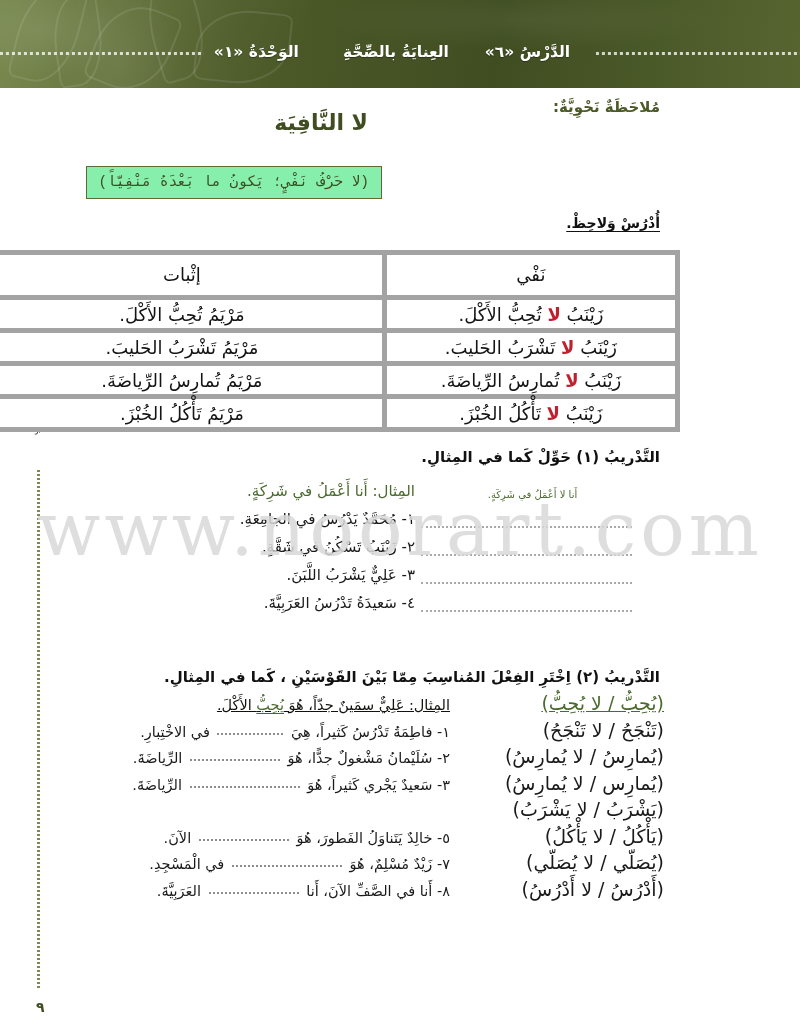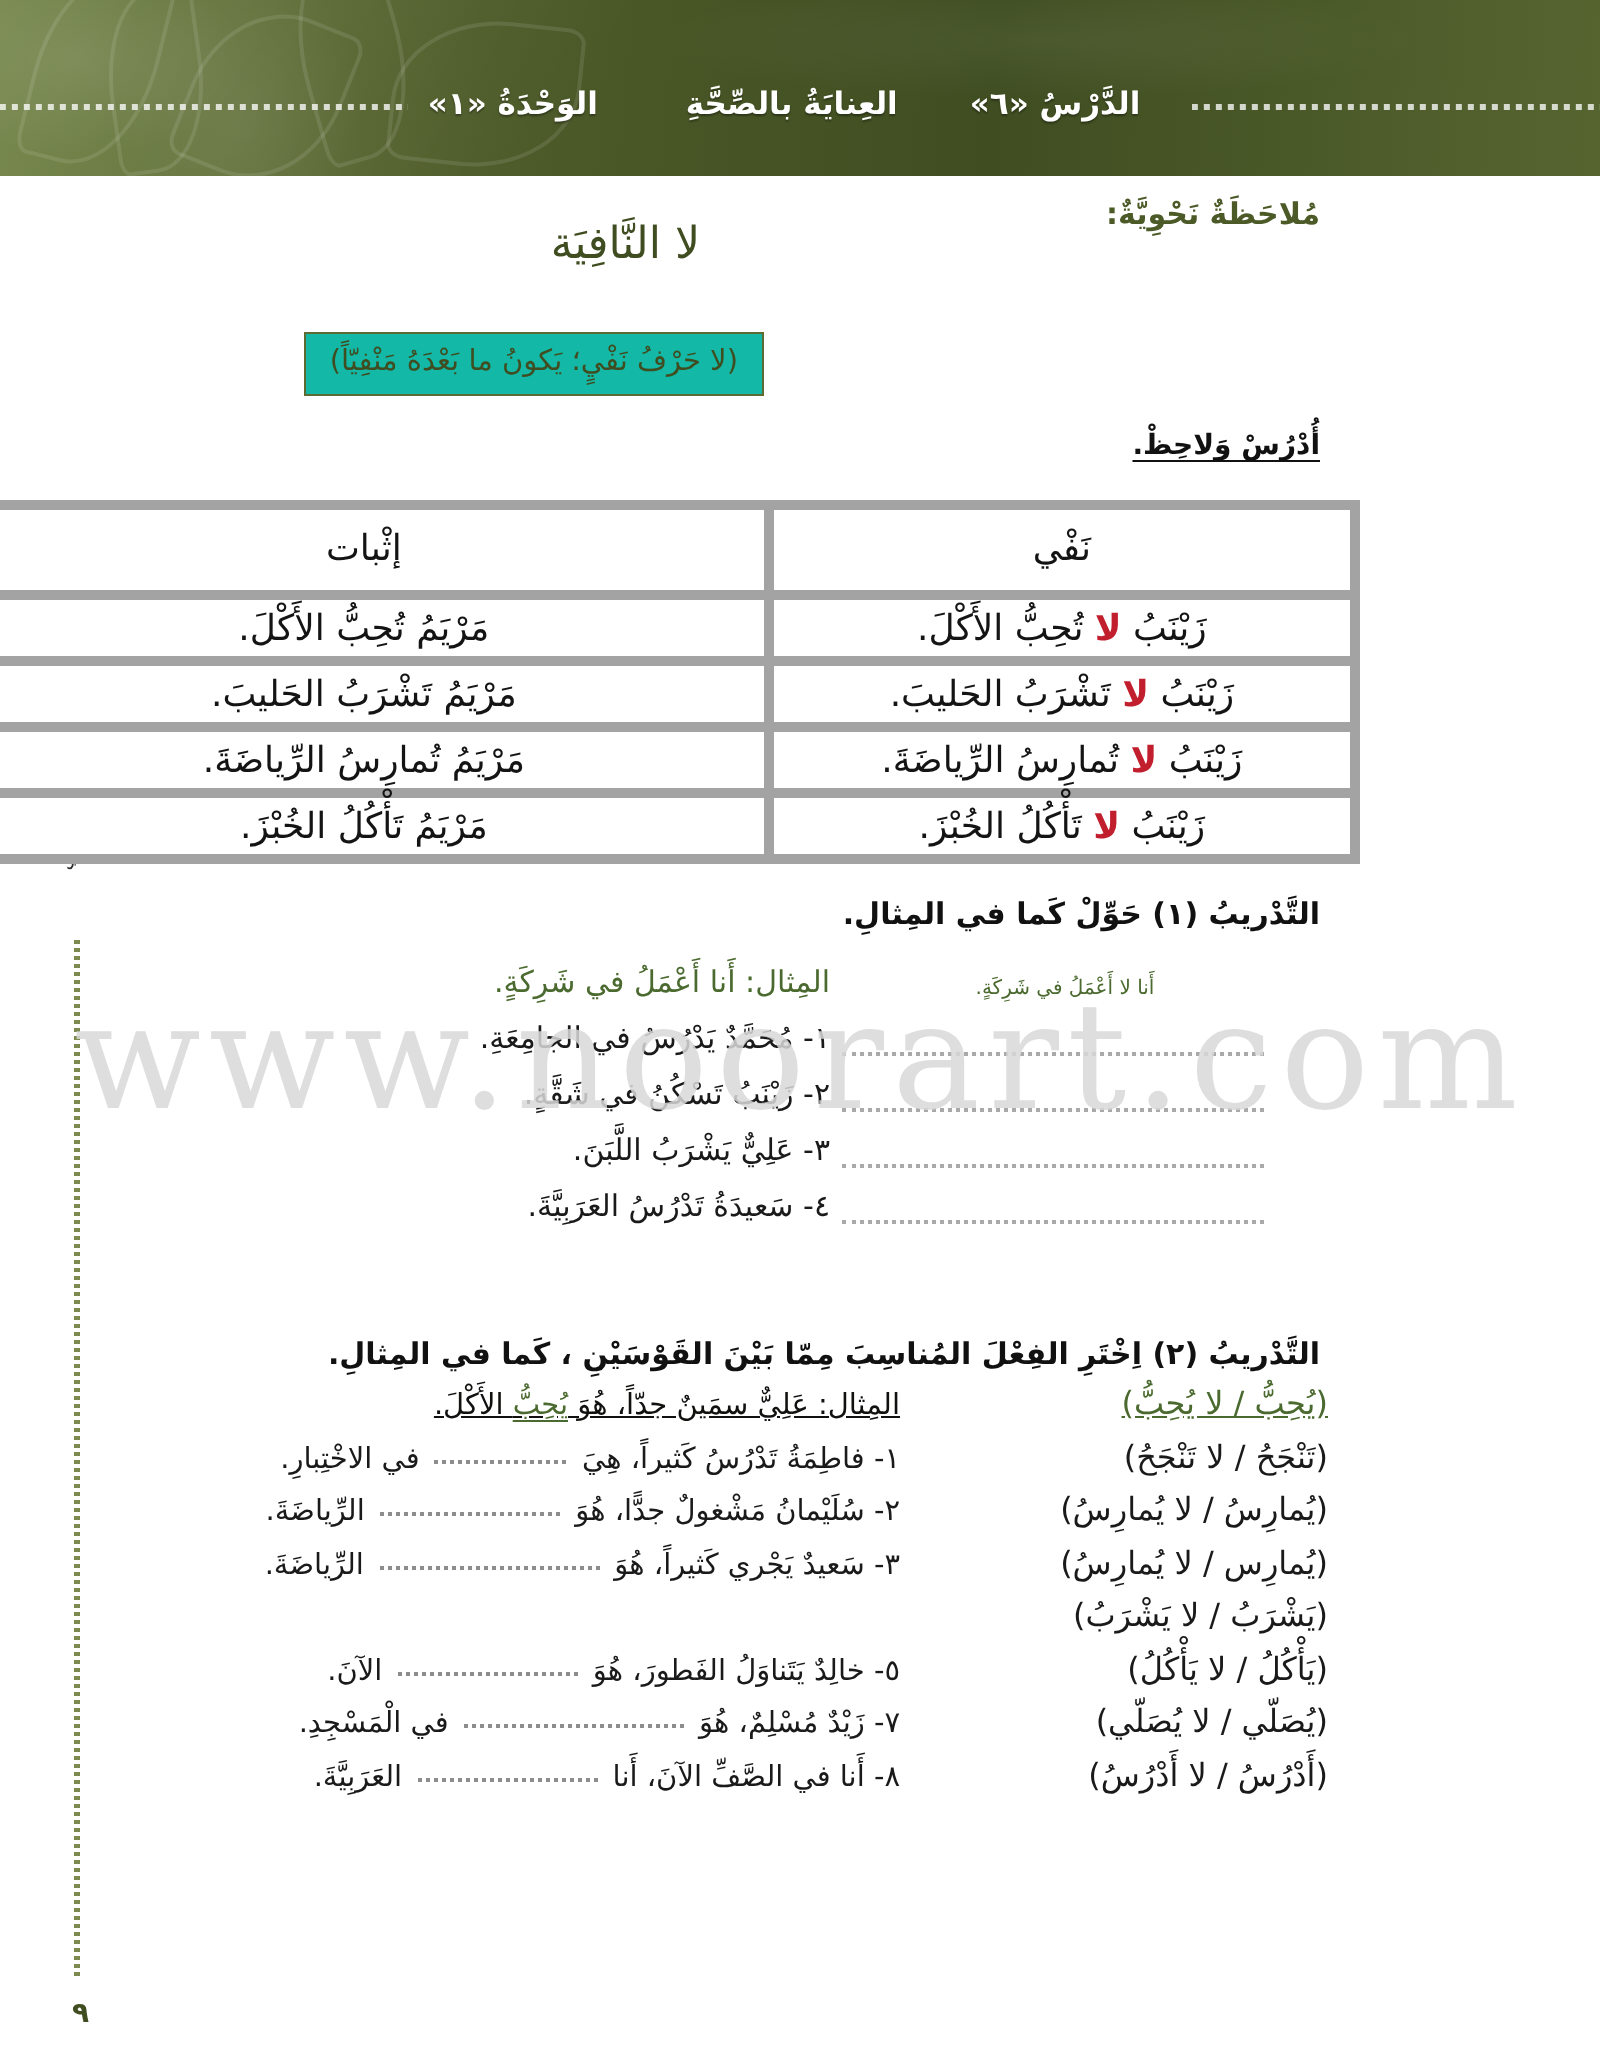--- a/index.html
+++ b/index.html
@@ -146,36 +146,37 @@
   }
   .note-label {
     position: absolute;
     right: 20px; top: 10px;
     font-size: 15px;
     font-weight: bold;
     color: #4b5a27;
   }
   .lesson-title {
     position: absolute;
-    right: 330px; top: 22px;
+    right: 312px; top: 22px;
     font-size: 22px;
-    font-weight: normal;
+    font-weight: bold;
     color: #3f4d21;
     margin-left: 21px;
   }
 
   .rule-box {
     position: absolute;
     right: 298px; top: 78px;
     border: 1px solid #5d6b32;
     padding: 6px 12px 8px 12px;
     font-size: 14.5px;
     color: #3f4d21;
     white-space: nowrap;
-    background: #14b8a6;
+    background: #86efac;
+    font-family: Liberation Mono, monospace;
   }
 
   .study-note {
     position: absolute;
     right: 20px; top: 127px;
     font-size: 14px;
     font-weight: bold;
     color: #111;
     text-decoration: underline;
     text-underline-offset: 3px;
@@ -270,21 +271,21 @@
   .c-row .c-sentence {
     order: 2;
     width: 430px;
     margin-right: auto;
     text-align: right;
     font-size: 14.5px;
     white-space: nowrap;
   }
   .c-row .c-choices {
     order: 1;
-    font-size: 16px;
+    font-size: 19px;
     white-space: nowrap;
     text-align: center;
     padding-left: 2px;
   }
   .c-row.example .c-sentence,
   .c-row.example .c-choices { color: #11110f; text-decoration: underline; }
   .c-row.example .c-choices { color: #4b6a2f; }
   .underline-green {
     color: #4b6a2f;
     text-decoration: underline;

